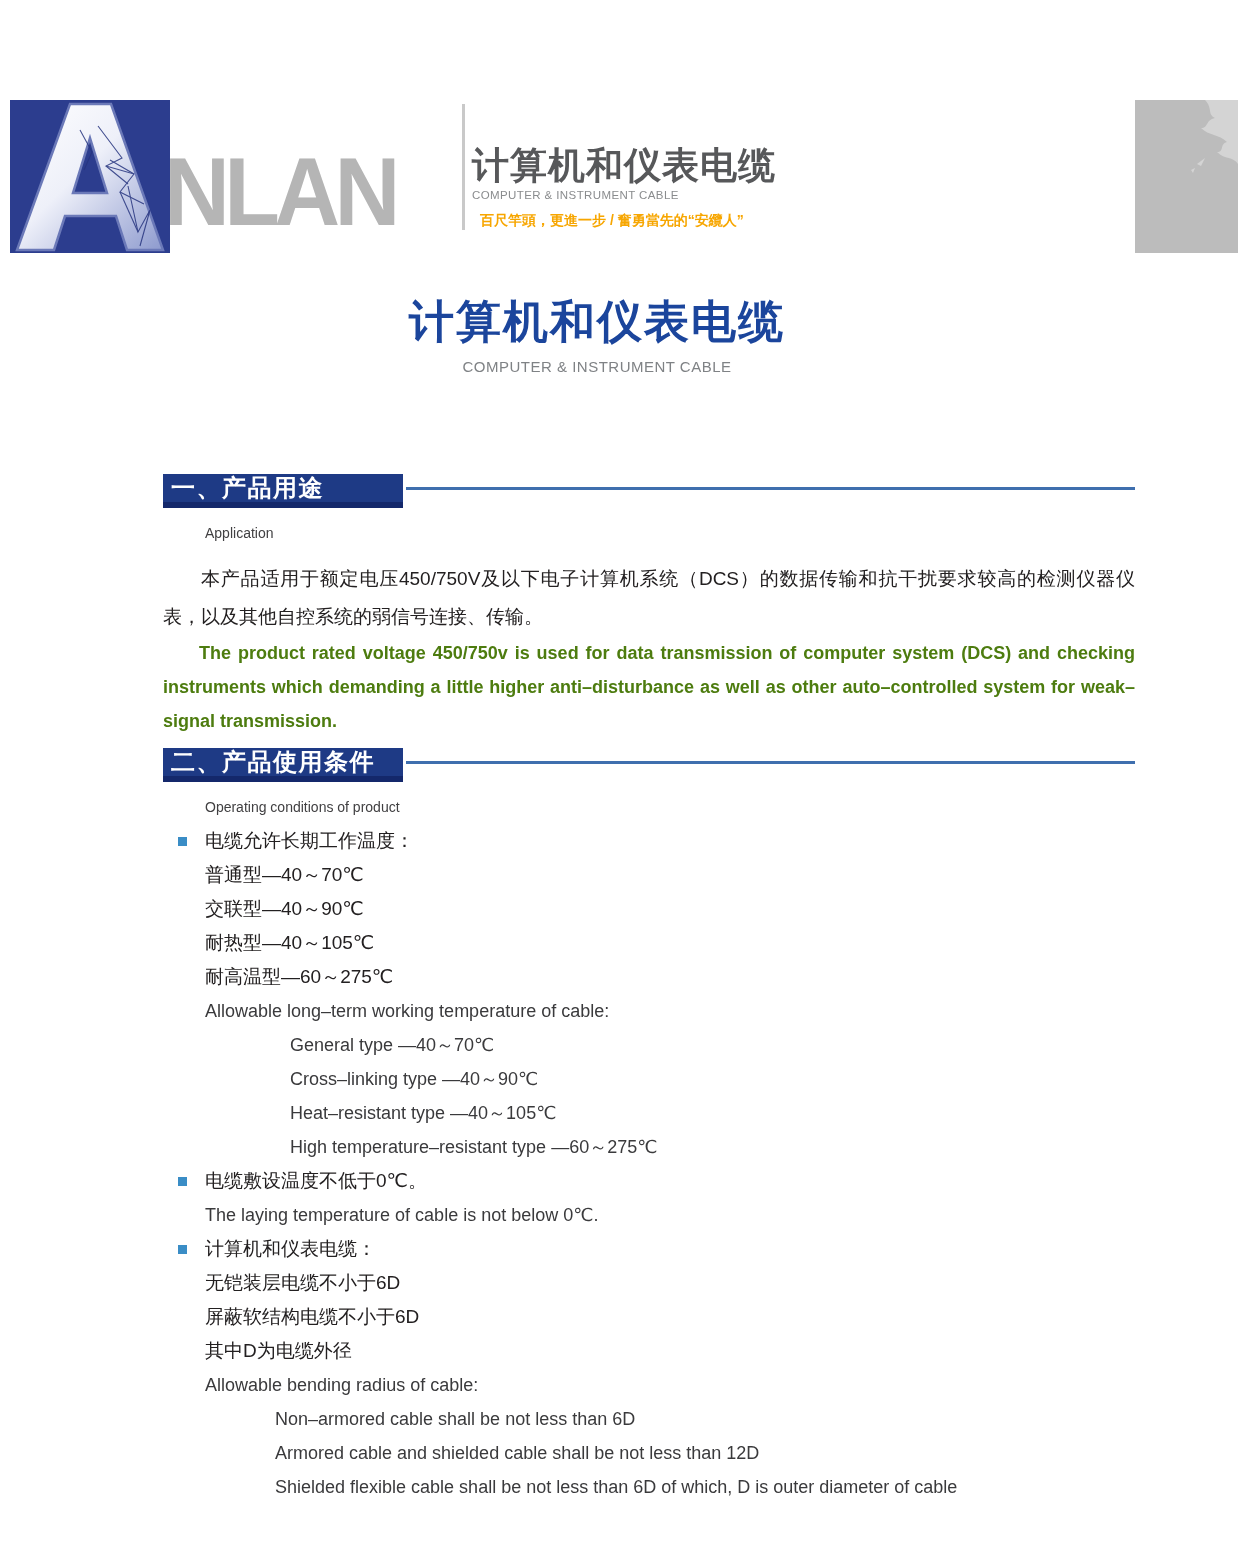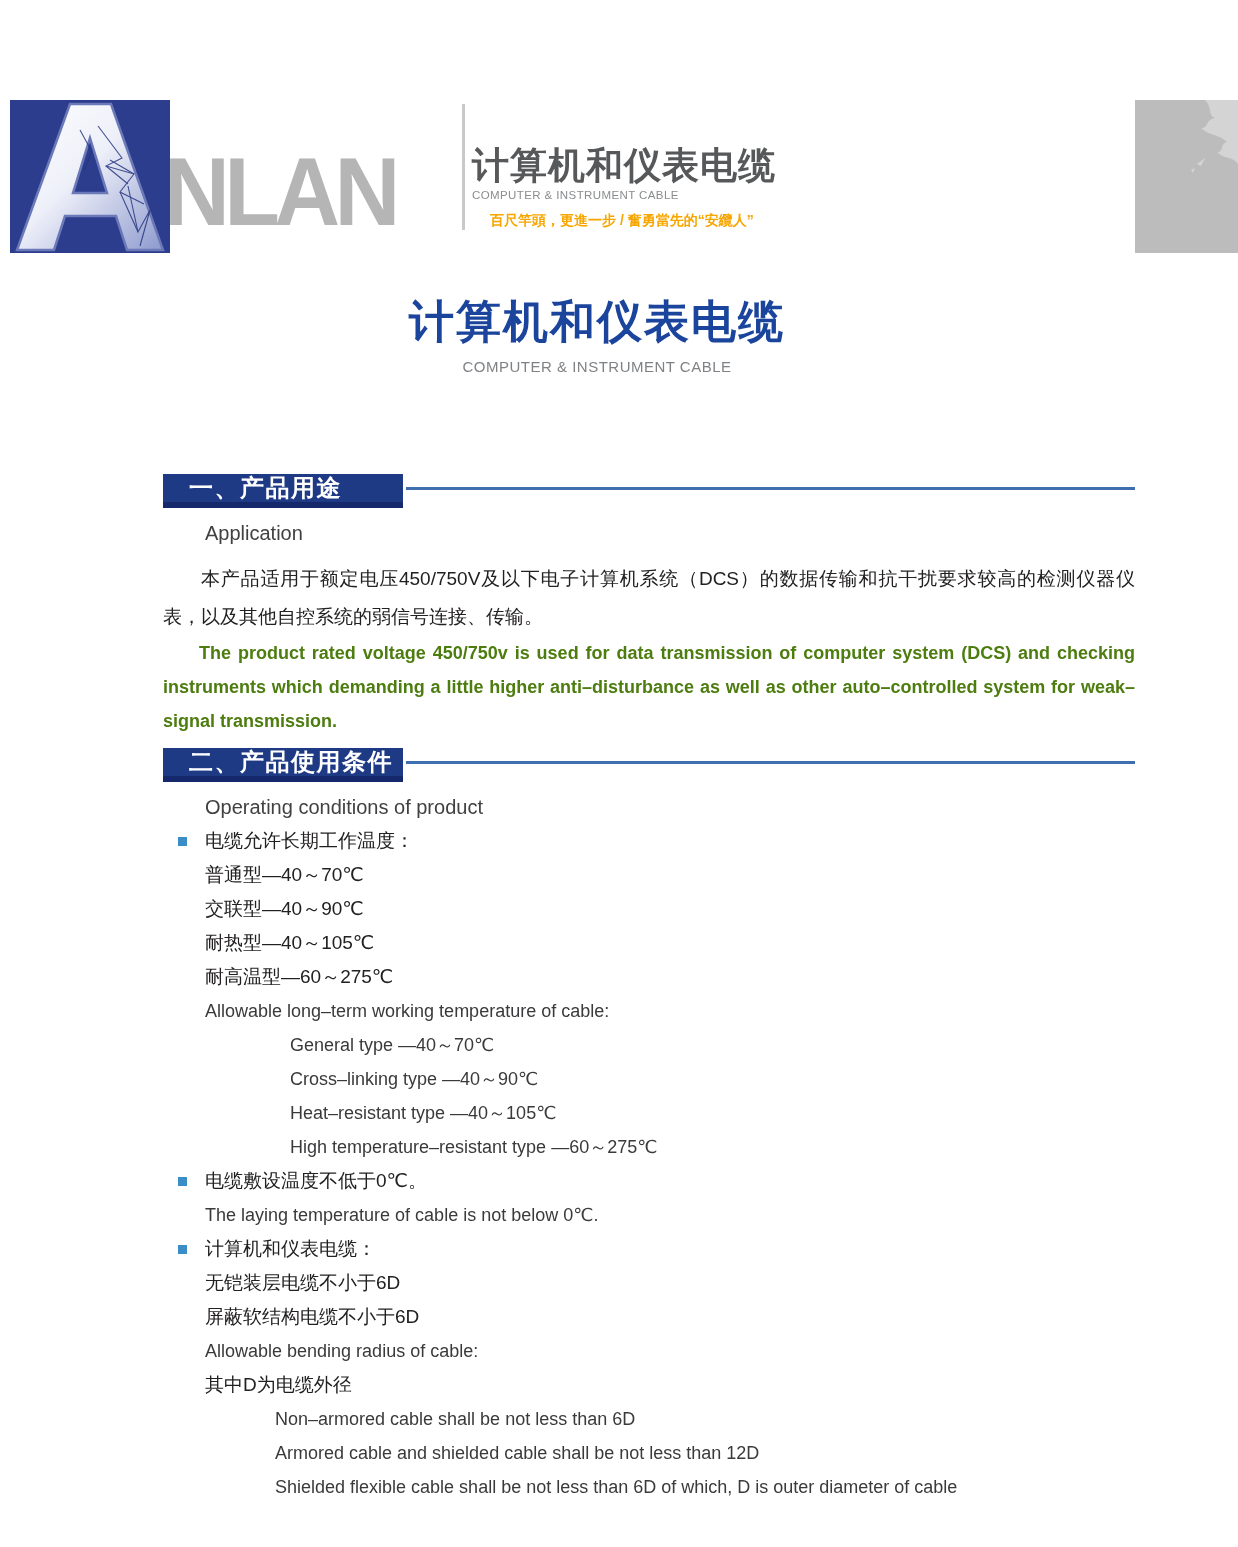--- a/index.html
+++ b/index.html
@@ -34,21 +34,21 @@
   .masthead-text { position:absolute; left:472px; top:146px; }
   .masthead-cn {
     font-size:37px; font-weight:bold; color:#57585a;
     letter-spacing:1px; line-height:1.1; white-space:nowrap;
   }
   .masthead-en {
     font-size:11.5px; color:#8a8c8e; letter-spacing:0.4px; margin-top:2px;
     white-space:nowrap;
   }
   .masthead-slogan {
-    margin:11px 0 0 18px; font-size:14px; font-weight:bold; color:#f7a600;
+    margin:11px 0 0 8px; font-size:14px; font-weight:bold; color:#f7a600;
     white-space:nowrap;
   }
 
   .leaf-rect {
     position:absolute; left:1135px; top:100px; width:103px; height:153px;
     background:#bcbcbc; overflow:hidden;
   }
   .leaf-rect svg { display:block; width:100%; height:100%; }
 
   
@@ -63,28 +63,28 @@
 
   .content { margin-left:163px; width:972px; }
 
   .sec-header { position:relative; height:42px; }
   .sec-header.first { margin-top:99px; }
   .sec-header.second { margin-top:10px;text-decoration:underline; }
   .sec-box {
     position:absolute; left:0; top:0; width:240px; height:34px;
     background:#1e3a85; border-bottom:6px solid #14286b;
     color:#ffffff; font-size:24px; font-weight:bold; letter-spacing:1.5px;
-    display:flex; align-items:center; padding-left:26px; white-space:nowrap;
+    display:flex; align-items:center; padding-left:8px; white-space:nowrap;
   }
   .sec-line {
     position:absolute; left:243px; right:0; top:13px; height:3px;
     background:#3f6fae;
   }
 
-  .sec-sub { margin-left:42px; line-height:34px; font-size:20px; color:#414042; }
+  .sec-sub { margin-left:42px; line-height:34px; font-size:14px; color:#414042; }
 
   .para-cn {
     margin-top:10px; font-size:19px; line-height:38px; color:#232021;
     text-indent:2em; text-align:justify;
   }
   .para-en {
     font-size:18px; line-height:34px; color:#4d7c0f;
     text-indent:2em; text-align:justify;font-weight:bold;
   }
 
@@ -191,20 +191,20 @@
       <span>电缆敷设温度不低于0℃。</span>
     </div>
     <div class="ln en">The laying temperature of cable is not below 0℃.</div>
 
     <div class="brow">
       <span class="bsq"></span>
       <span>计算机和仪表电缆：</span>
     </div>
     <div class="ln cn">无铠装层电缆不小于6D</div>
     <div class="ln cn">屏蔽软结构电缆不小于6D</div>
+    <div class="ln cn">其中D为电缆外径</div>
     <div class="ln en">Allowable bending radius of cable:</div>
-    <div class="ln cn">其中D为电缆外径</div>
     <div class="ln en ind-bend">Non–armored cable shall be not less than 6D</div>
     <div class="ln en ind-bend">Armored cable and shielded cable shall be not less than 12D</div>
     <div class="ln en ind-bend">Shielded flexible cable shall be not less than 6D of which, D is outer diameter of cable</div>
 
   </div>
 </div>
 
 </body></html>

